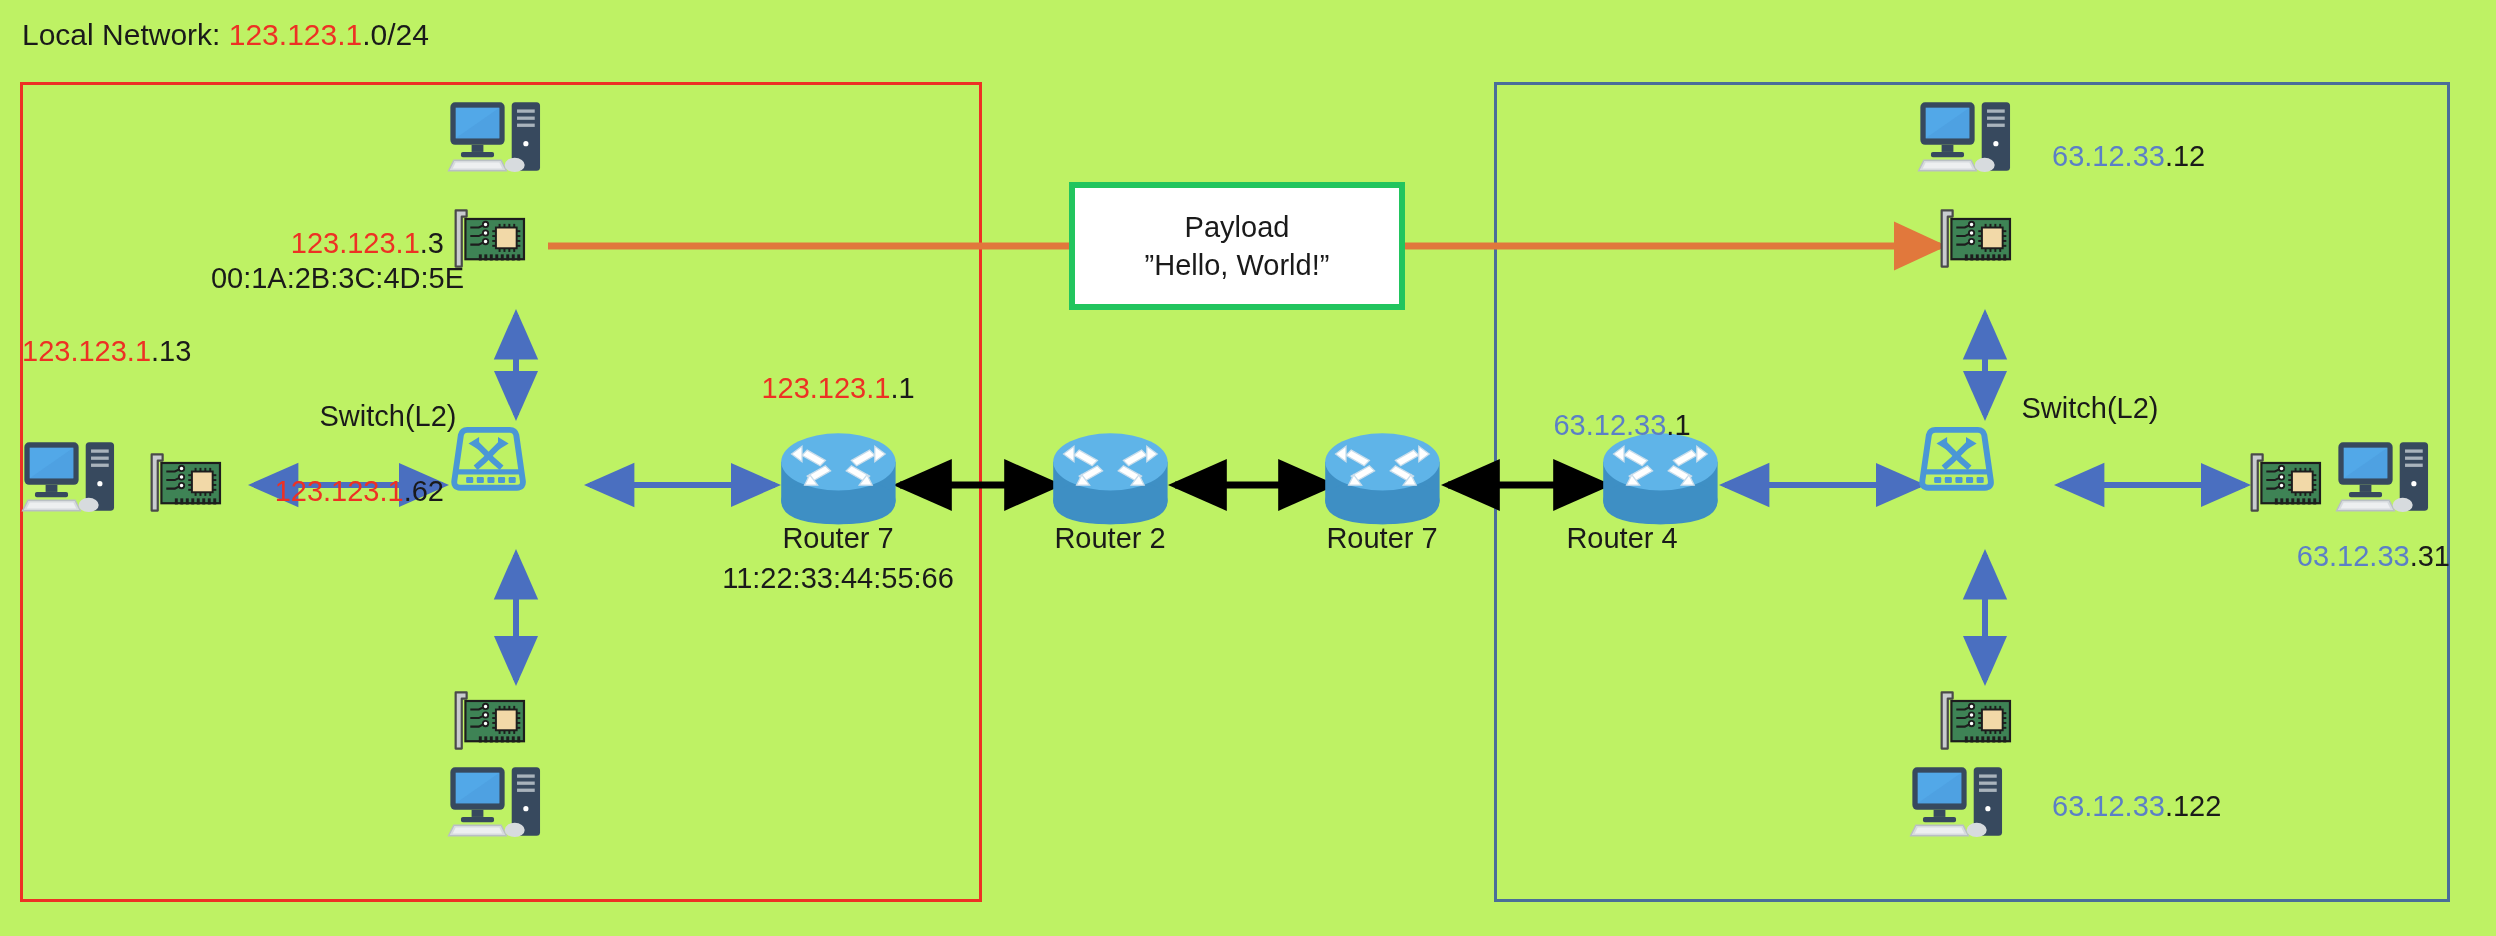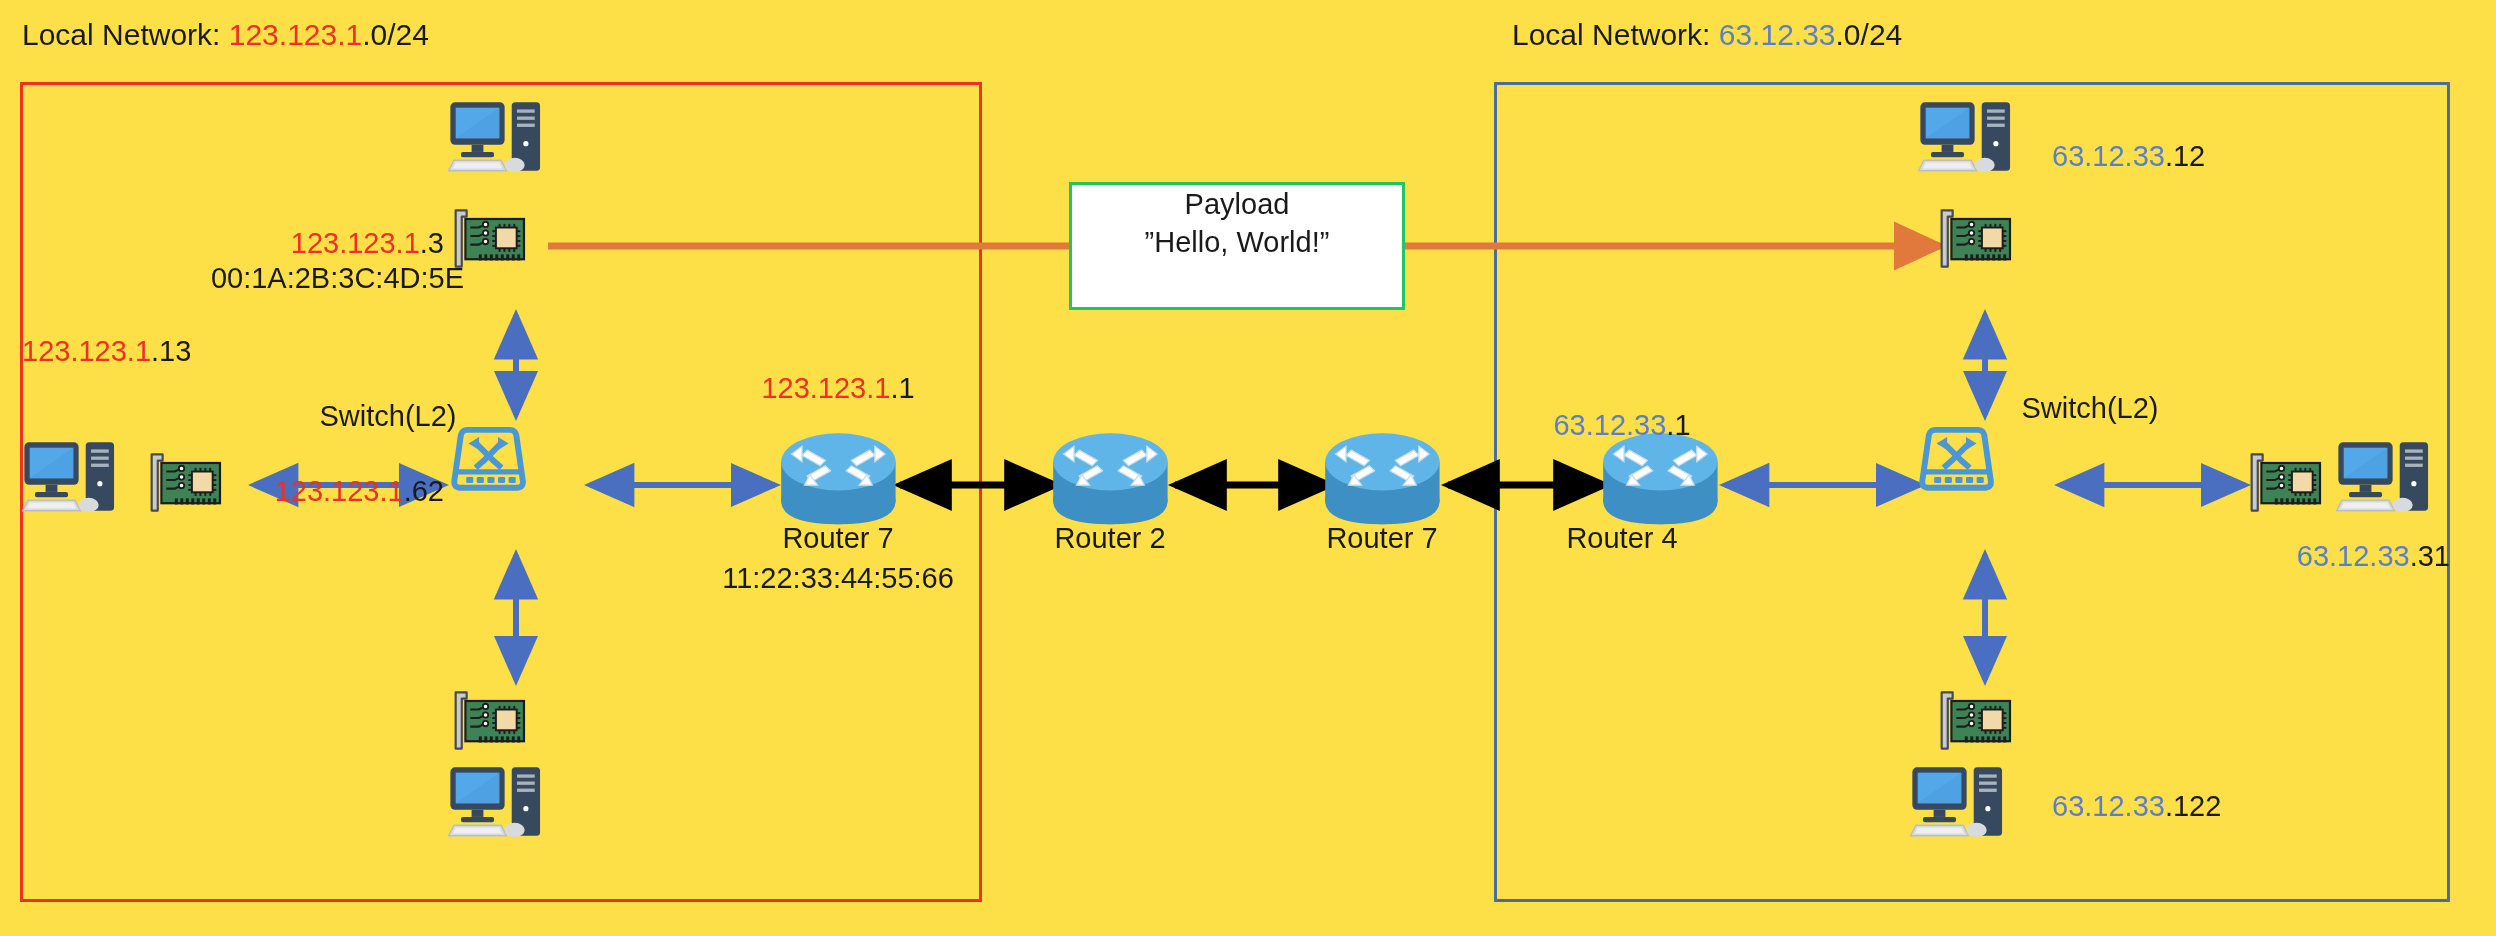--- a/index.html
+++ b/index.html
@@ -8,21 +8,21 @@
     padding: 0;
     background: #ffffff;
   }
   body {
     font-family: "Liberation Sans", sans-serif;
   }
   #stage {
     position: relative;
     width: 2496px;
     height: 936px;
-    background: #fde047;
+    background: #bef264;
     overflow: hidden;
   }
   #diagram {
     position: absolute;
     left: 0;
     top: 0;
     width: 2496px;
     height: 936px;
   }
   .net-label {
@@ -40,26 +40,27 @@
     position: absolute;
     font-size: 29px;
     color: #1a1a1a;
     white-space: nowrap;
   }
   .txt.center { transform: translateX(-50%); text-align: center; }
   .txt.right  { transform: translateX(-100%); text-align: right; }
 
   .payload-box {
     position: absolute;
-    border: 3px solid #22c55e;
+    border: 6px solid #22c55e;
     background: #ffffff;
     box-sizing: border-box;
     display: flex;
     flex-direction: column;
     align-items: center;
+    justify-content: center;
     font-size: 29px;
     color: #1a1a1a;
     line-height: 1.32;
   }
   .payload-box span { display: block; white-space: nowrap; }
 
   .zone-box {
     position: absolute;
     box-sizing: border-box;
     background: transparent;
@@ -73,23 +74,20 @@
 <div id="stage">
 
   <div class="zone-box zone-red" style="left:20px; top:82px; width:962px; height:820px;"></div>
 
   <div class="zone-box zone-blue" style="left:1494px; top:82px; width:956px; height:820px;"></div>
 
   <div class="net-label" style="left:22px; top:18px;">
     <span class="ip-dark">Local Network: </span><span class="ip-red">123.123.1</span><span class="ip-dark">.0/24</span>
   </div>
 
-  <div class="net-label" style="left:1512px; top:18px;">
-    <span class="ip-dark">Local Network: </span><span class="ip-blue">63.12.33</span><span class="ip-dark">.0/24</span>
-  </div>
 
   <svg id="diagram" viewBox="0 0 2496 936" xmlns="http://www.w3.org/2000/svg">
     <defs>
 
       <marker id="bh" markerWidth="10" markerHeight="10" refX="7.4" refY="4" orient="auto" markerUnits="strokeWidth">
         <path d="M0,0.3 L8.4,4 L0,7.7 Z" fill="#4A6FC0"></path>
       </marker>
       <marker id="bt" markerWidth="10" markerHeight="10" refX="1" refY="4" orient="auto" markerUnits="strokeWidth">
         <path d="M8.4,0.3 L0,4 L8.4,7.7 Z" fill="#4A6FC0"></path>
       </marker>

